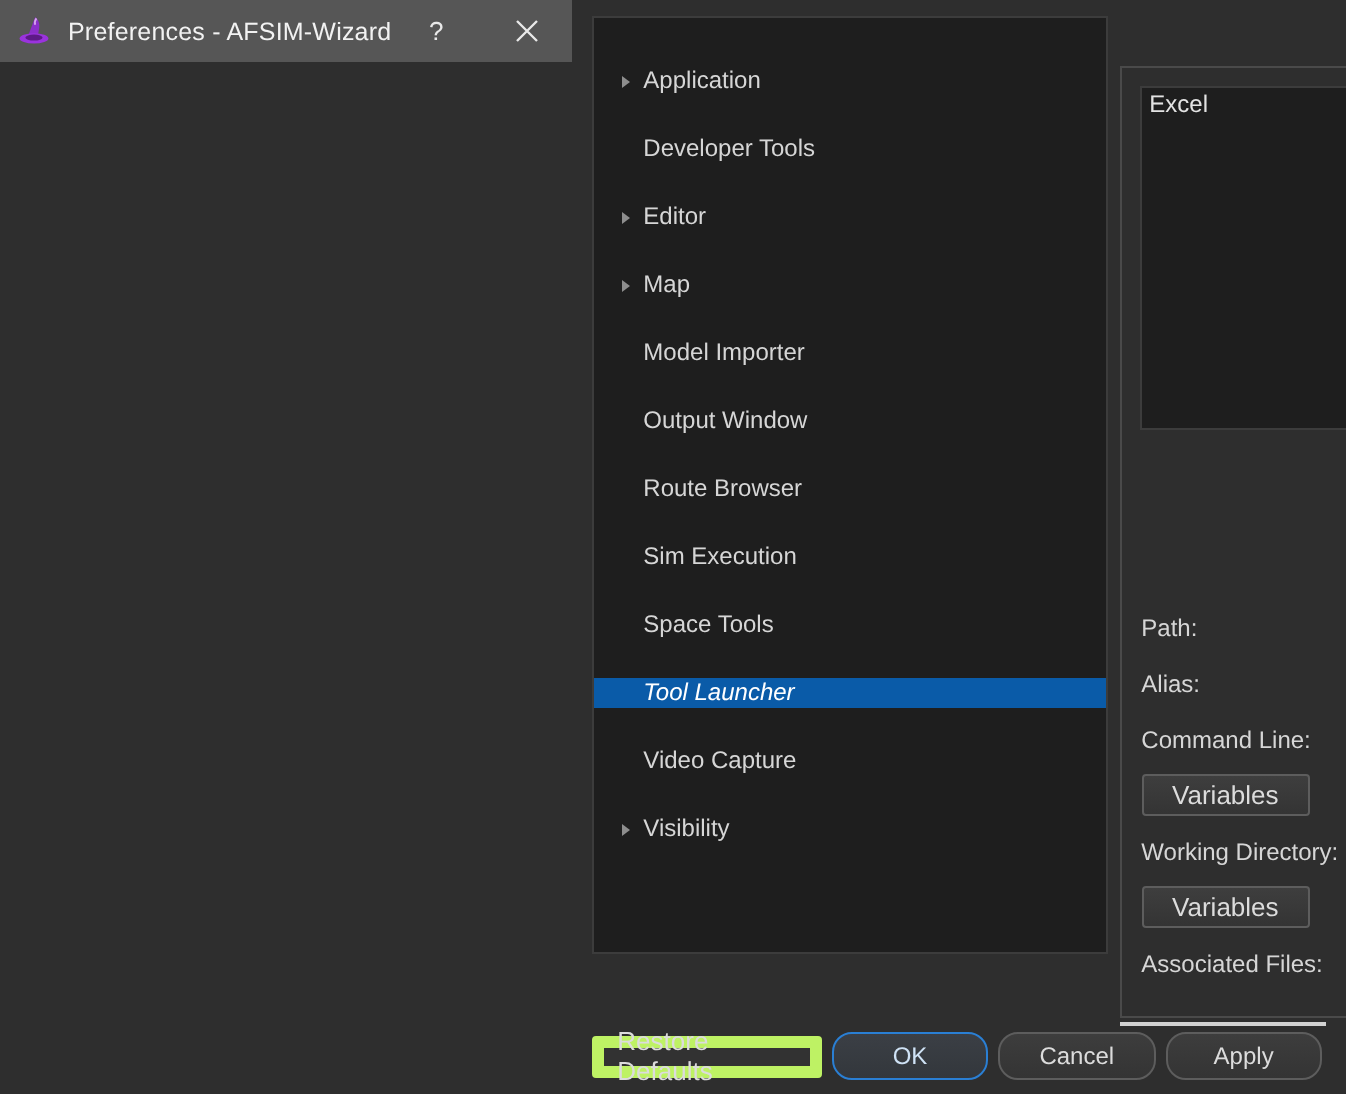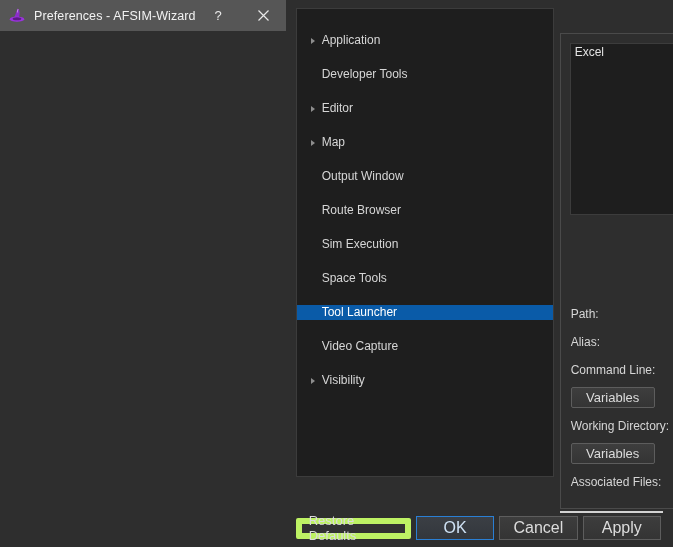--- a/index.html
+++ b/index.html
@@ -106,21 +106,21 @@
   .tree-item .tlabel {
     font-size: 12px;
     color: #d6d6d6;
     white-space: nowrap;
     line-height: 15px;
     padding-left: 1px;
   }
   .tree-item.selected {
     background: #0a5ba8;
   }
-  .tree-item.selected .tlabel { color: #ffffff; }
+  .tree-item.selected .tlabel { color: #ffffff; font-style: italic; }
 
   
   #right-panel {
     position: absolute;
     left: 274px;
     top: 33px;
     width: 389px;
     height: 476px;
     box-sizing: border-box;
     border-top: 1px solid #4a4a4a;
@@ -265,23 +265,23 @@
     user-select: none;
     box-sizing: border-box;
   }
   #bottom-spacer { flex: 1 1 auto; }
   .dlg-btn {
     width: 85px;
     height: 24px;
     margin-left: 5px;
     background: linear-gradient(#3d3d3d, #343434);
     border: 1px solid #5d5d5d;
-    border-radius: 0;
+    border-radius: 10px;
     font-family: "Liberation Sans", sans-serif;
-    font-size: 16px;
+    font-size: 12px;
     color: #dcdcdc;
     display: flex;
     align-items: center;
     justify-content: center;
     cursor: default;
     user-select: none;
     box-sizing: border-box;
   }
   .dlg-btn.default {
     border: 1px solid #2a7fd4;
@@ -341,20 +341,24 @@
 
       <div class="tree-item">
         <span class="arrow">
             <svg width="8" height="8" viewBox="0 0 8 8">
               <path d="M2 1 L6 4 L2 7 Z" fill="#8e8e8e"></path>
             </svg>
           </span>
         <span class="tlabel">Map</span>
       </div>
 
+      <div class="tree-item">
+        <span class="arrow"></span>
+        <span class="tlabel">Model Importer</span>
+      </div>
 
       <div class="tree-item">
         <span class="arrow"></span>
         <span class="tlabel">Output Window</span>
       </div>
 
       <div class="tree-item">
         <span class="arrow"></span>
         <span class="tlabel">Route Browser</span>
       </div>

